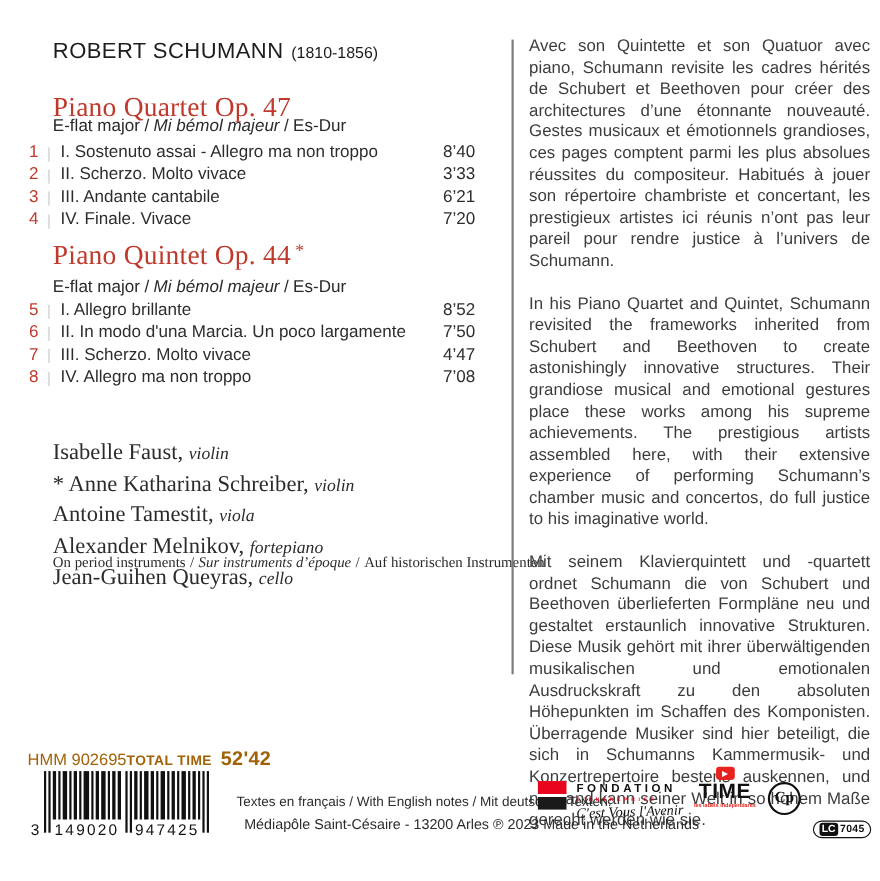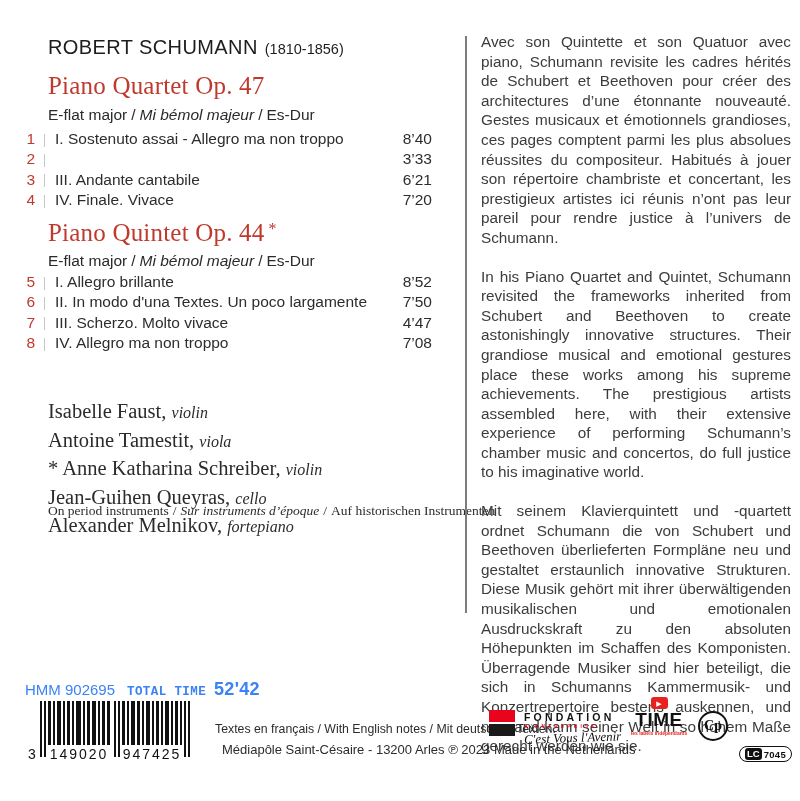--- a/index.html
+++ b/index.html
@@ -9,21 +9,21 @@
     -webkit-font-smoothing:antialiased;
   }
   .abs{position:absolute;}
 
   
   .composer{left:48px;top:36px;font-size:20px;letter-spacing:.4px;color:#1d1d1d;}
   .composer .dates{font-size:14.5px;letter-spacing:0;margin-left:7px;color:#1d1d1d;}
 
   .work-title{font-family:"Liberation Serif",serif;font-size:25px;color:#bf3a2c;letter-spacing:.2px;}
   .work-title .work-mark{font-size:16px;vertical-align:7px;margin-left:4px;}
-  .wt1{left:48px;top:72px;}
+  .wt1{left:48px;top:84px;}
   .wt2{left:48px;top:219px;}
 
   .subtitle{font-size:15.5px;color:#2a2a2a;}
   .st1{left:48px;top:106px;}
   .st2{left:48px;top:252px;}
   .it{font-style:italic;}
   .slash{margin:0 4px;}
 
   .tracks{width:419px;}
   .tk1{left:13px;top:130px;}
@@ -39,22 +39,22 @@
   .artist-instrument{font-style:italic;font-size:16px;}
 
   .period{left:48px;top:503px;font-family:"Liberation Serif",serif;font-size:13.5px;color:#2b2b2b;white-space:nowrap;}
 
   
   .vline{left:465px;top:36px;width:2px;height:577px;background:#7d7d7d;}
   .rightcol{left:481px;top:32px;width:310px;}
   .rightcol p{margin:0 0 19px 0;font-size:15.3px;line-height:19.6px;text-align:justify;color:#3c3c3c;}
 
   
-  .catalog{left:25px;top:679px;font-size:15px;color:#3b82f6;display:flex;align-items:baseline;}
-  .catalog .tt-label{font-weight:bold;font-size:12.5px;letter-spacing:.4px;margin-left:12px;font-family:Liberation Mono, monospace;}
+  .catalog{left:25px;top:679px;font-size:15px;color:#a16207;display:flex;align-items:baseline;}
+  .catalog .tt-label{font-weight:bold;font-size:12.5px;letter-spacing:.4px;margin-left:0;}
   .catalog .tt-value{font-weight:bold;font-size:18px;margin-left:8px;letter-spacing:.3px;}
 
   .barcode{left:26px;top:701px;}
 
   .texts-note{left:215px;top:722px;font-size:12.3px;color:#2c2c2c;white-space:nowrap;}
   .publine{left:215px;top:742px;white-space:nowrap;display:flex;align-items:baseline;}
   .publisher{font-family:"Liberation Serif",serif;font-size:16.5px;color:#2b2b2b;}
   .address{font-size:13px;color:#2c2c2c;margin-left:7px;}
 
   .sg-logo{left:489px;top:710px;width:26px;height:26px;
@@ -68,21 +68,21 @@
   .sppf .play{width:17px;height:12px;background:#e8231f;border-radius:3px;margin:0 auto;
     display:flex;align-items:center;justify-content:center;color:#fff;font-size:7px;line-height:1;}
   .sppf .sp-name{font-weight:bold;font-size:19px;letter-spacing:.5px;color:#111;line-height:1;margin-top:1px;}
   .sppf .sp-sub{font-size:5px;color:#e8231f;font-weight:bold;margin-top:1px;}
 
   .cp-logo{left:698px;top:711px;width:26px;height:26px;border:2.2px solid #111;border-radius:50%;
     display:flex;align-items:center;justify-content:center;font-weight:bold;font-size:14px;color:#111;
     font-family:"Liberation Serif",serif;}
 
   .lc-badge{left:739px;top:746px;border:1.6px solid #111;border-radius:10px;padding:1px 5px;
-    display:flex;align-items:flex-end;gap:2px;background:#fff;}
+    display:flex;align-items:flex-start;gap:2px;background:#fff;}
   .lc-badge .lc-box{background:#111;color:#fff;font-weight:bold;font-size:9.5px;border-radius:3px;padding:0 2px;line-height:12px;}
   .lc-badge .lc-num{font-weight:bold;font-size:9.5px;color:#111;letter-spacing:.3px;}
 </style>
 </head>
 <body>
 
 <div class="abs composer">
   <span>ROBERT SCHUMANN</span><span class="dates">(1810-1856)</span>
 </div>
 
@@ -96,20 +96,21 @@
 <div class="abs tracks tk1">
   <div class="track">
     <span class="tnum">1</span>
       <span class="tbar"></span>
       <span class="ttitle">I. Sostenuto assai - Allegro ma non troppo</span>
       <span class="ttime">8’40</span>
   </div>
   <div class="track">
     <span class="tnum">2</span>
       <span class="tbar"></span>
+      <span class="ttitle">II. Scherzo. Molto vivace</span>
       <span class="ttime">3’33</span>
   </div>
   <div class="track">
     <span class="tnum">3</span>
       <span class="tbar"></span>
       <span class="ttitle">III. Andante cantabile</span>
       <span class="ttime">6’21</span>
   </div>
   <div class="track">
     <span class="tnum">4</span>
@@ -129,21 +130,21 @@
 <div class="abs tracks tk2">
   <div class="track">
     <span class="tnum">5</span>
       <span class="tbar"></span>
       <span class="ttitle">I. Allegro brillante</span>
       <span class="ttime">8’52</span>
   </div>
   <div class="track">
     <span class="tnum">6</span>
       <span class="tbar"></span>
-      <span class="ttitle">II. In modo d'una Textes. Un poco largamente</span>
+      <span class="ttitle">II. In modo d'una Marcia. Un poco largamente</span>
       <span class="ttime">7’50</span>
   </div>
   <div class="track">
     <span class="tnum">7</span>
       <span class="tbar"></span>
       <span class="ttitle">III. Scherzo. Molto vivace</span>
       <span class="ttime">4’47</span>
   </div>
   <div class="track">
     <span class="tnum">8</span>
@@ -151,30 +152,30 @@
       <span class="ttitle">IV. Allegro ma non troppo</span>
       <span class="ttime">7’08</span>
   </div>
 </div>
 
 <div class="abs artists">
   <div class="artist-line">
     <span></span><span>Isabelle Faust</span><span>,</span> <span class="artist-instrument">violin</span>
   </div>
   <div class="artist-line">
+    <span>* </span><span>Anne Katharina Schreiber</span><span>,</span> <span class="artist-instrument">violin</span>
+  </div>
+  <div class="artist-line">
     <span></span><span>Antoine Tamestit</span><span>,</span> <span class="artist-instrument">viola</span>
   </div>
   <div class="artist-line">
-    <span>* </span><span>Anne Katharina Schreiber</span><span>,</span> <span class="artist-instrument">violin</span>
+    <span></span><span>Alexander Melnikov</span><span>,</span> <span class="artist-instrument">fortepiano</span>
   </div>
   <div class="artist-line">
     <span></span><span>Jean-Guihen Queyras</span><span>,</span> <span class="artist-instrument">cello</span>
-  </div>
-  <div class="artist-line">
-    <span></span><span>Alexander Melnikov</span><span>,</span> <span class="artist-instrument">fortepiano</span>
   </div>
 </div>
 
 <div class="abs period">
   <span>On period instruments</span><span class="slash">/</span><span class="it">Sur instruments d’époque</span><span class="slash">/</span><span>Auf historischen Instrumenten</span>
 </div>
 
 <div class="abs vline"></div>
 <div class="abs rightcol">
   <p>Avec son Quintette et son Quatuor avec piano, Schumann revisite les cadres hérités de Schubert et Beethoven pour créer des architectures d’une étonnante nouveauté. Gestes musicaux et émotionnels grandioses, ces pages comptent parmi les plus absolues réussites du compositeur. Habitués à jouer son répertoire chambriste et concertant, les prestigieux artistes ici réunis n’ont pas leur pareil pour rendre justice à l’univers de Schumann.</p>

